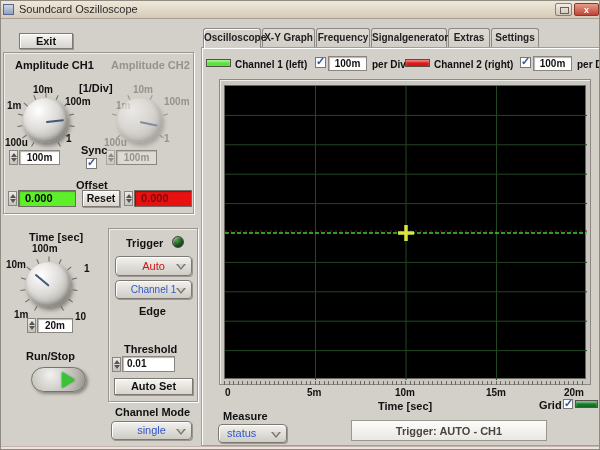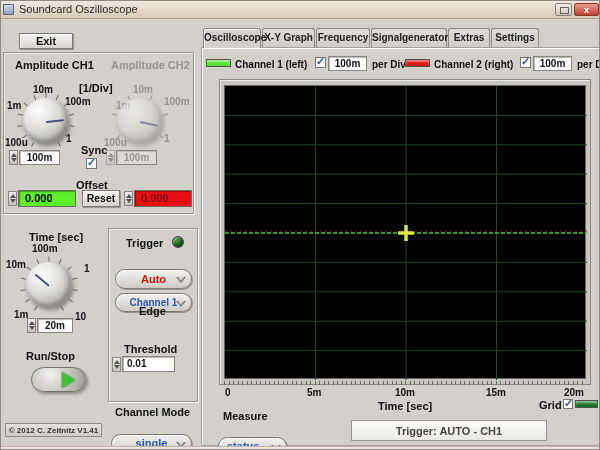--- a/index.html
+++ b/index.html
@@ -24,22 +24,22 @@
   .dis { color:#97928a !important; }
 
   
   .btn { position:absolute; background:linear-gradient(#f6f5f2,#d8d4cd); border:1px solid #7e7a73;
     box-shadow:1px 1px 0 #9a968f, inset 1px 1px 0 #ffffff; text-align:center;
     font-size:11px; font-weight:bold; color:#111; cursor:pointer; }
   .field { position:absolute; background:#fff; border:1px solid #8a867f;
     box-shadow:inset 1px 1px 1px #b9b5ae; font-size:10px; font-weight:bold; color:#111;
     text-align:center; }
   .dd { position:absolute; background:linear-gradient(#f2f1ee,#cfccc5); border:1px solid #7e7a73;
-    border-radius:10px; box-shadow:1px 1px 0 #9a968f, inset 1px 1px 0 #fff;
-    font-size:11px; font-weight:bold; text-align:center; cursor:pointer;margin-top:13px; }
+    border-radius:4px; box-shadow:1px 1px 0 #9a968f, inset 1px 1px 0 #fff;
+    font-size:11px; font-weight:normal; text-align:center; cursor:pointer; }
   .dd .arr { position:absolute; right:5px; top:50%; margin-top:-2px; width:0; height:0;
     border-left:5px solid transparent; border-right:5px solid transparent; border-top:6px solid #7b776f; }
   .dd .arr::after { content:""; position:absolute; left:-3px; top:-6px; width:0; height:0;
     border-left:3px solid transparent; border-right:3px solid transparent; border-top:4px solid #d6d2cb; }
   .blue { color:#2f55c8; } .red { color:#d01414; }
   .spin { position:absolute; width:9px; height:15px; background:linear-gradient(#eceae6,#c6c2bb);
     border:1px solid #8a867f; }
   .spin::before, .spin::after { content:""; position:absolute; left:1px; width:0; height:0;
     border-left:3px solid transparent; border-right:3px solid transparent; }
   .spin::before { top:2px; border-bottom:4px solid #555; }
@@ -223,25 +223,25 @@
 
   <div class="gbox" style="left:107px;top:227px;width:90px;height:174px">
     <div class="lbl" style="left:17px;top:8px">Trigger</div>
     <div class="led" style="left:63px;top:7px"></div>
     <div class="dd red" style="left:6px;top:27px;width:77px;height:20px;line-height:18px"><span>Auto</span><span class="arr"></span></div>
     <div class="dd blue" style="left:6px;top:51px;width:77px;height:19px;line-height:17px;font-size:10px"><span>Channel 1</span><span class="arr"></span></div>
     <div class="lbl" style="left:30px;top:76px">Edge</div>
     <div class="lbl" style="left:15px;top:114px">Threshold</div>
     <div class="spin" style="left:3px;top:128px"></div>
     <div class="field" style="left:13px;top:127px;width:53px;height:16px;line-height:14px;text-align:left;padding-left:4px;font-weight:bold">0.01</div>
+    <div class="btn" style="left:5px;top:149px;width:79px;height:17px;line-height:15px">Auto Set</div>
   </div>
 
   <div class="lbl" style="left:114px;top:405px">Channel Mode</div>
   <div class="dd blue" style="left:110px;top:420px;width:81px;height:19px;line-height:17px"><span>single</span><span class="arr"></span></div>
-  <div id="copyright">© 2012  C. Zeitnitz V1.41</div>
 
   <div class="tab active" style="left:202px;width:58px">Oscilloscope</div>
   <div class="tab" style="left:261px;width:53px">X-Y Graph</div>
   <div class="tab" style="left:315px;width:54px">Frequency</div>
   <div class="tab" style="left:370px;width:76px">Signalgenerator</div>
   <div class="tab" style="left:447px;width:42px">Extras</div>
   <div class="tab" style="left:490px;width:48px">Settings</div>
   <div id="tabpanel"></div>
 
   <div class="swatch" style="left:205px;top:58px;background:#55e437"></div>

